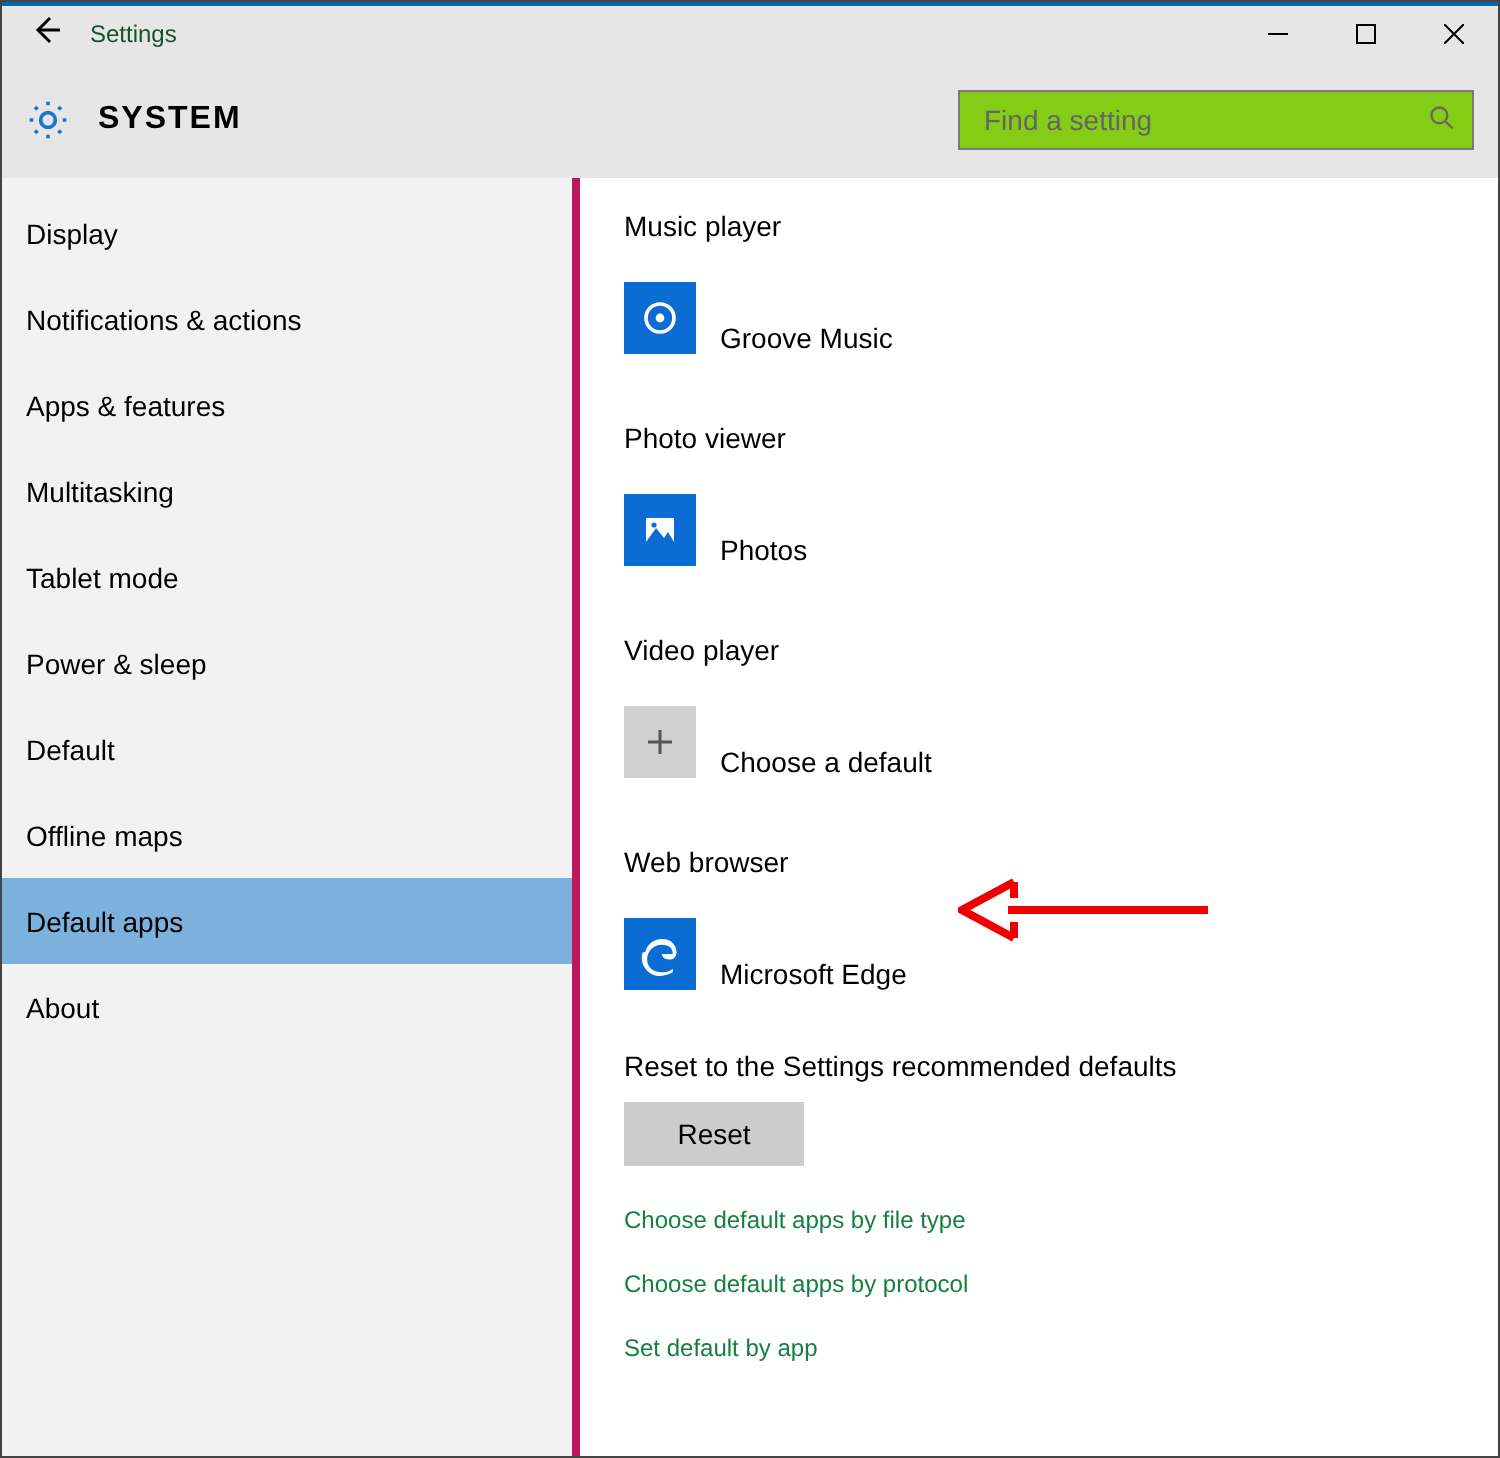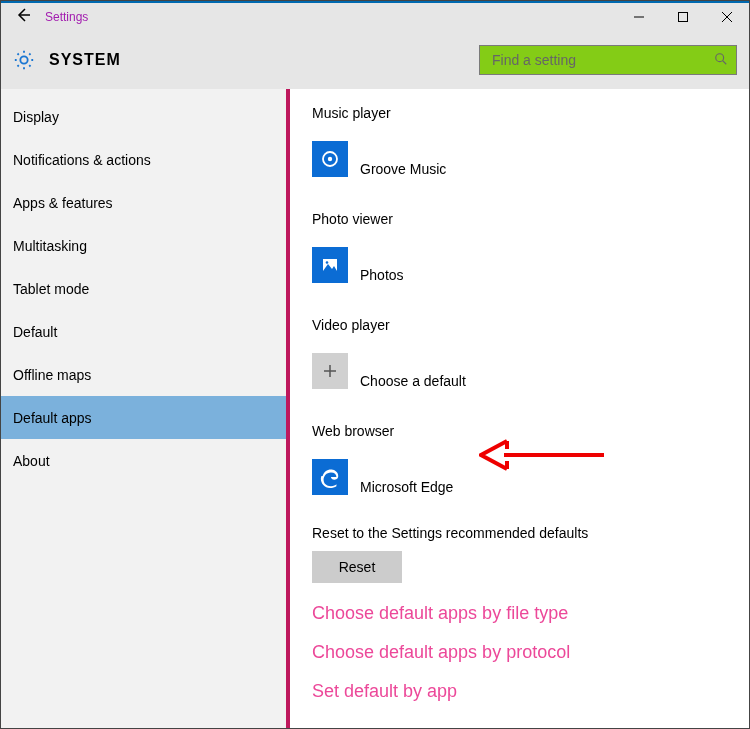--- a/index.html
+++ b/index.html
@@ -8,21 +8,21 @@
     width:750px; height:729px;
     font-family:"Segoe UI",Arial,sans-serif;
     font-size:14px; color:#000; background:#fff;
     border:1px solid #444; position:relative; overflow:hidden;
   }
   .titlebar {
     height:30px; background:#e6e6e6; border-top:2px solid #0069b0;
     display:flex; align-items:center;
   }
   .titlebar .back { width:44px; text-align:center; font-size:16px; cursor:pointer; }
-  .titlebar .title { font-size:12px; color:#a21caf; }
+  .titlebar .title { font-size:12px; color:#14532d; }
   .titlebar .spacer { flex:1; }
   .winbtn { width:44px; height:100%; display:flex; align-items:center; justify-content:center; cursor:pointer; font-family:Arial,sans-serif; }
   .header {
     height:58px; background:#e6e6e6; display:flex; align-items:center;
     padding:0 12px;
   }
   .gear { width:22px; height:22px; margin-right:14px; }
   .header .section-title { font-size:16px; font-weight:600; letter-spacing:1px; }
   .searchwrap { margin-left:auto; }
   .searchbox {
@@ -53,21 +53,21 @@
     color:#fff; font-size:18px; flex-shrink:0;
   }
   .blue { background:#0b6cd4; }
   .grey { background:#d0d0d0; color:#555; }
   .appname { margin-left:12px; font-size:14px; }
   .reset-text { font-size:14px; margin-top:30px; }
   .resetbtn {
     width:90px; height:32px; margin-top:10px;
     background:#ccc; border:0; font-size:14px; cursor:pointer;
   }
-  .link { color:#ec4899; font-size:18px; margin-top:20px; display:block; cursor:pointer; }
+  .link { color:#15803d; font-size:12px; margin-top:20px; display:block; cursor:pointer; }
   .link + .link { margin-top:18px; }
   .arrow-annot { position:absolute; left:478px; top:434px; pointer-events:none; }
 </style>
 </head>
 <body>
 
 <div class="titlebar">
   <div class="back">
     <svg width="16" height="16" viewBox="0 0 16 16">
         <path d="M10 2 L4 8 L10 14" fill="none" stroke="#000" stroke-width="1.5"></path>
@@ -125,20 +125,23 @@
     <div class="navitem">
         <span>Apps &amp; features</span>
       </div>
     <div class="navitem">
         <span>Multitasking</span>
       </div>
     <div class="navitem">
         <span>Tablet mode</span>
       </div>
     <div class="navitem">
+        <span>Power &amp; sleep</span>
+      </div>
+    <div class="navitem">
         <span>Default</span>
       </div>
     <div class="navitem">
         <span>Offline maps</span>
       </div>
     <div class="navitem selected">
         <span>Default apps</span>
       </div>
     <div class="navitem">
         <span>About</span>

